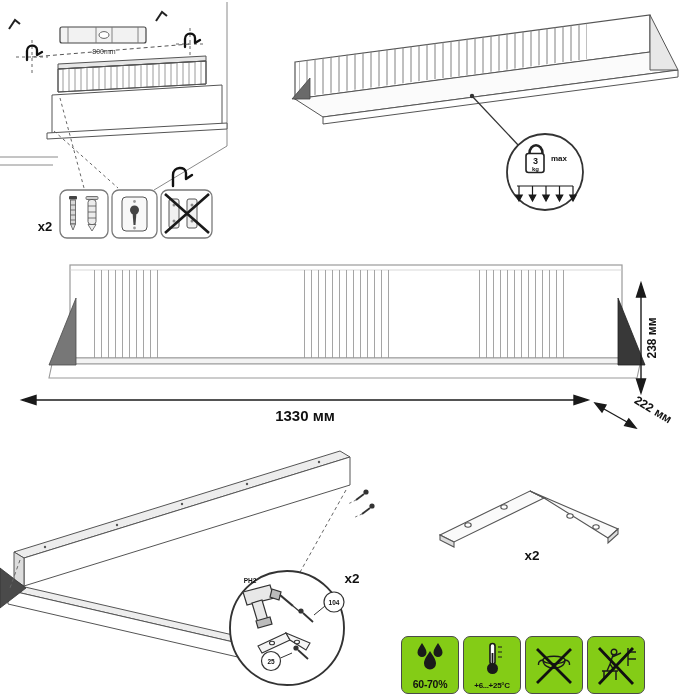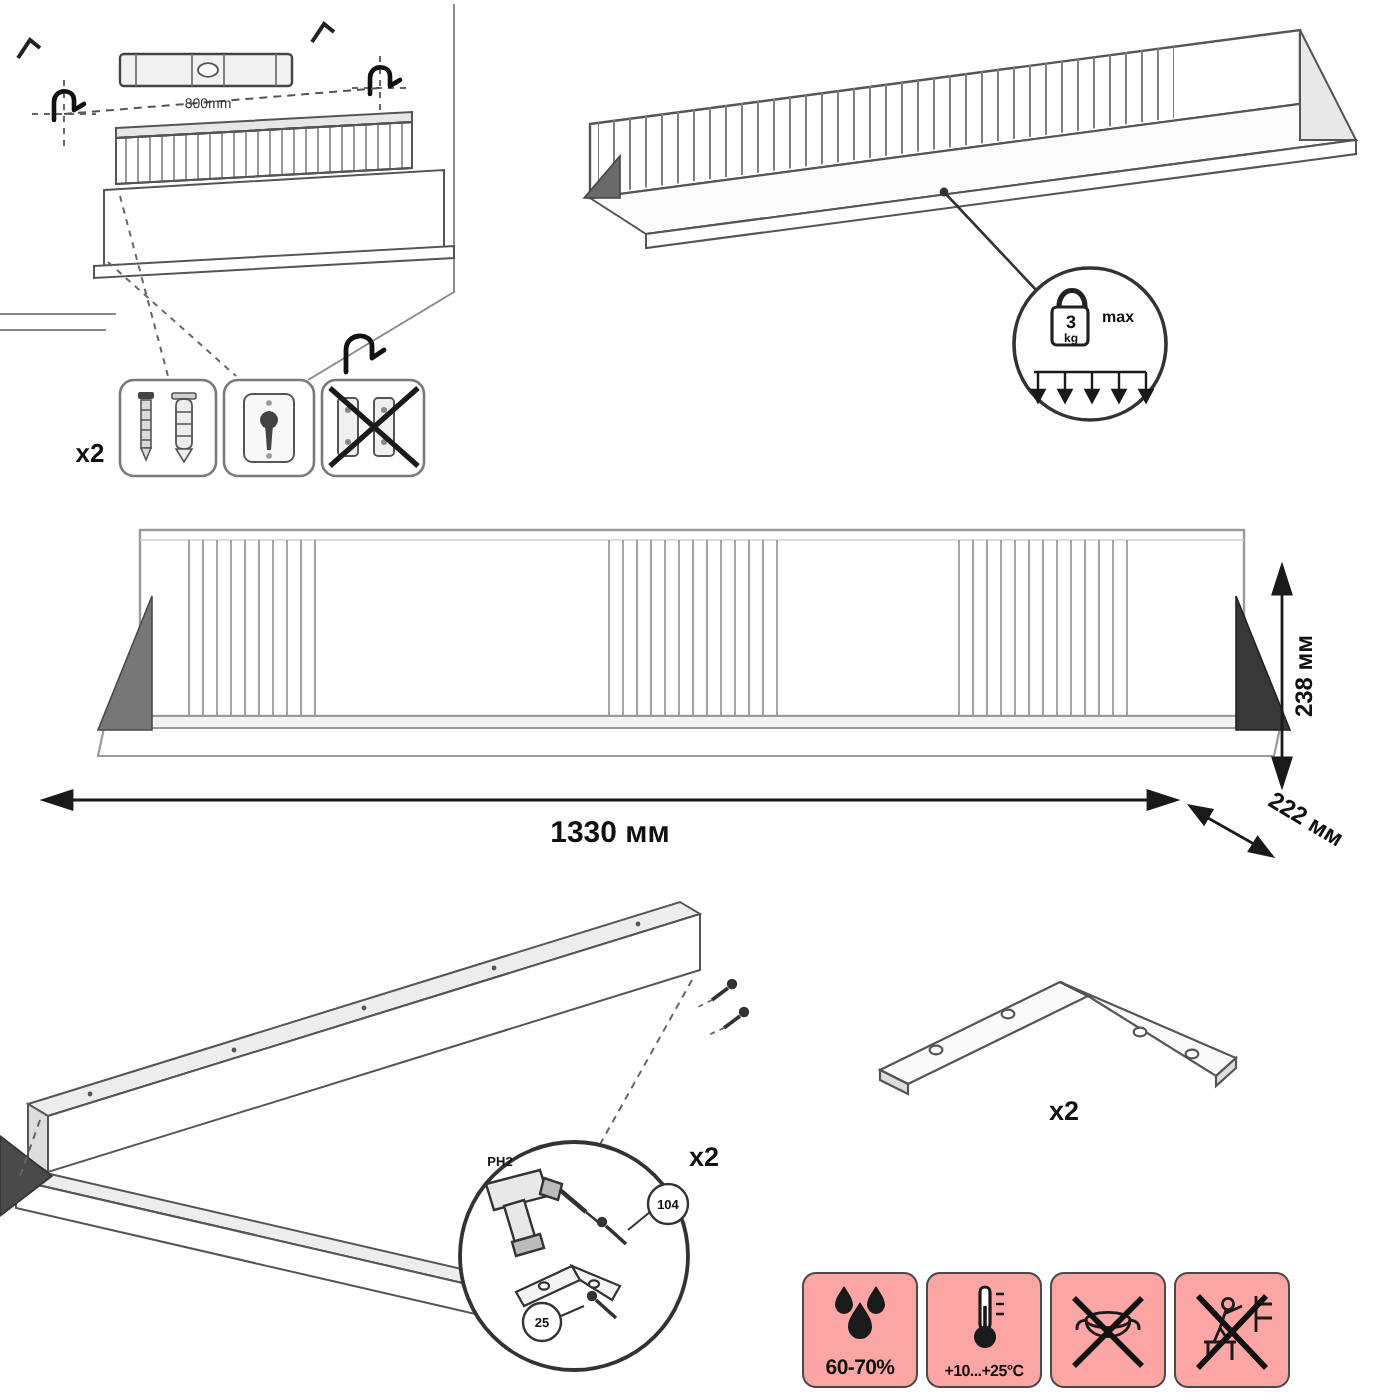--- a/index.html
+++ b/index.html
@@ -3,21 +3,21 @@
 <meta charset="utf-8">
 <style>
   html,body{margin:0;padding:0;background:#fff;}
   body{font-family:"Liberation Sans","DejaVu Sans",sans-serif;color:#111;}
   #sheet{position:relative;width:689px;height:700px;background:#ffffff;overflow:hidden;outline:1px solid #e6e6e6;}
   .abs{position:absolute;}
   svg text{font-family:"Liberation Sans","DejaVu Sans",sans-serif;}
   
   #care-row{position:absolute;left:401px;top:636px;display:flex;gap:4px;}
   .care-box{width:58px;height:58px;box-sizing:border-box;border:1.7px solid #4a4a4a;border-radius:7px;
-            background:#fca5a5;display:flex;flex-direction:column;align-items:center;justify-content:space-between;
+            background:#84cc16;display:flex;flex-direction:column;align-items:center;justify-content:space-between;
             padding:4px 1px 3px 1px;}
   .care-label{font-size:10.5px;font-weight:bold;white-space:nowrap;letter-spacing:-0.3px;}
   .care-label.small{font-size:8px;}
   .care-box.icon-only{justify-content:center;}
 </style>
 </head>
 <body>
 
 <div id="sheet">
 
@@ -316,21 +316,21 @@
       <div class="care-label">60-70%</div>
     </div>
 
     <div class="care-box">
       <svg width="40" height="34" viewBox="0 0 40 34">
         <rect x="18" y="2.5" width="5" height="21" rx="2.5" fill="#fff" stroke="#1a1a1a" stroke-width="1.6"></rect>
         <rect x="19.6" y="12" width="1.8" height="12" fill="#1a1a1a"></rect>
         <circle cx="20.5" cy="27.5" r="5.5" fill="#1a1a1a"></circle>
         <path d="M26,6 h4 M26,11 h4 M26,16 h4" stroke="#1a1a1a" stroke-width="1.2"></path>
       </svg>
-      <div class="care-label small">+10...+25°C</div>
+      <div class="care-label small">+6...+25°C</div>
     </div>
 
     <div class="care-box icon-only">
       <svg width="44" height="44" viewBox="0 0 44 44">
         <ellipse cx="22" cy="16" rx="11" ry="3.8" fill="none" stroke="#1a1a1a" stroke-width="1.4"></ellipse>
         <path d="M11,16 C11,27 33,27 33,16" fill="none" stroke="#1a1a1a" stroke-width="1.4"></path>
         <path d="M11,16 q-5,0.5 -4.5,5 M33,16 q5,0.5 4.5,5" fill="none" stroke="#1a1a1a" stroke-width="1.4"></path>
         <path d="M5,5 L39,39 M39,5 L5,39" stroke="#111" stroke-width="2.8"></path>
       </svg>
     </div>

